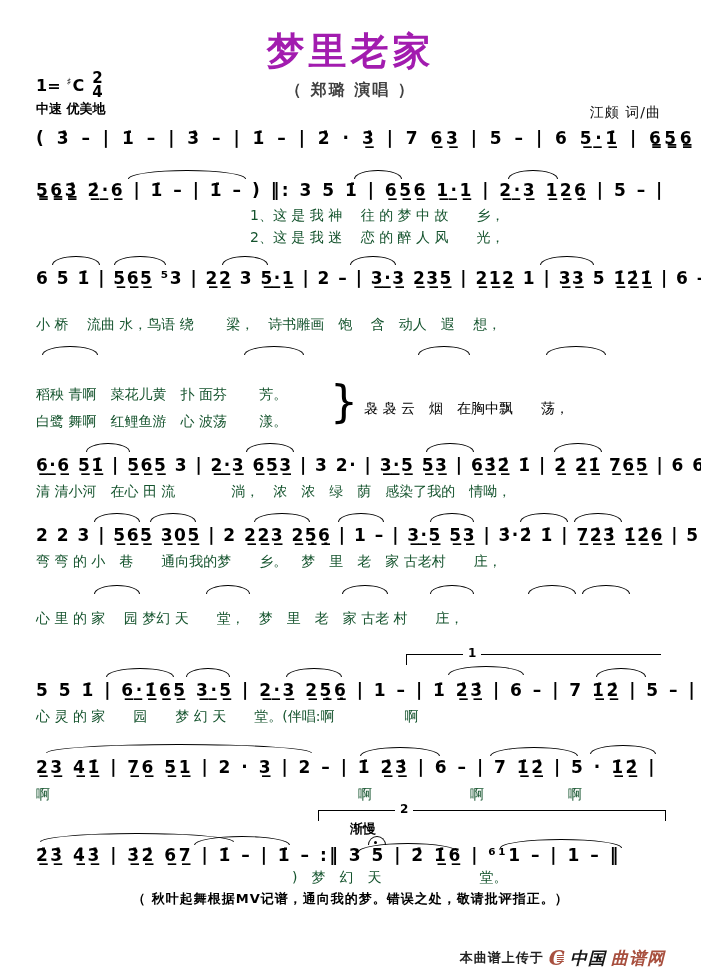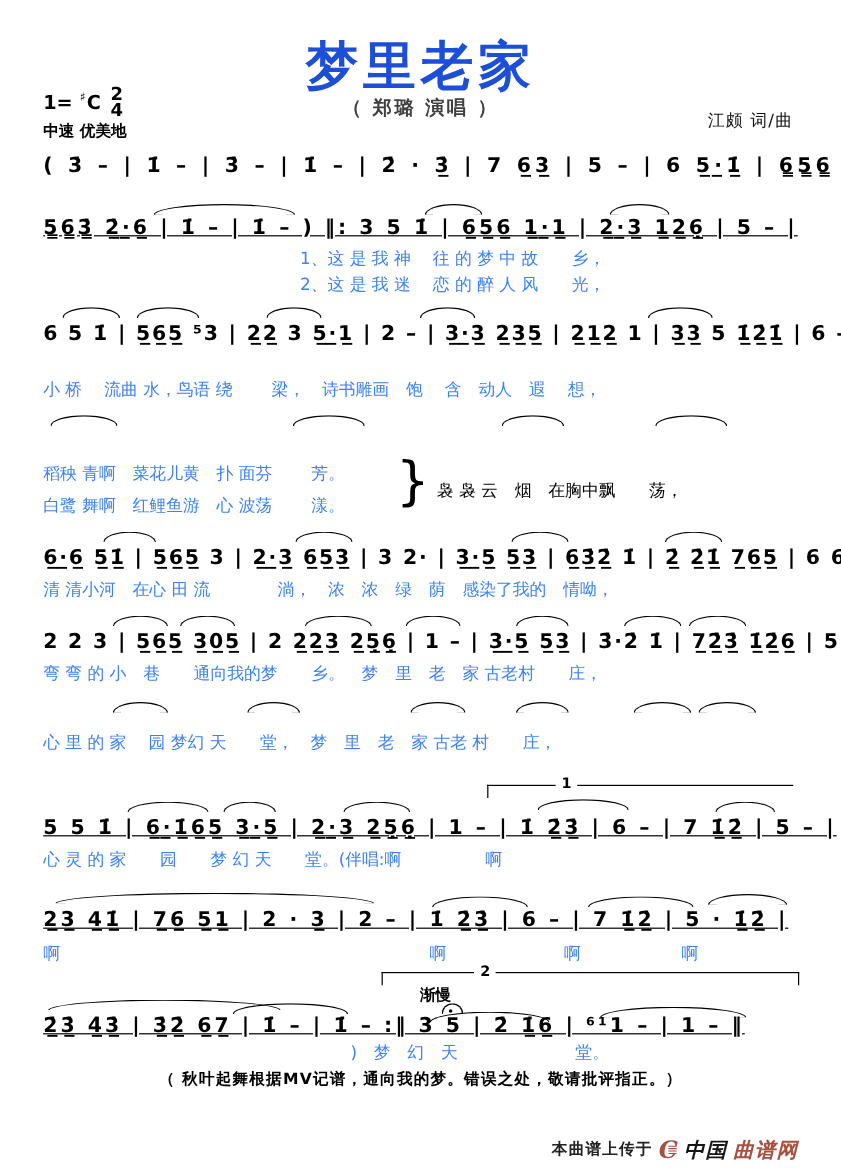--- a/index.html
+++ b/index.html
@@ -2,39 +2,39 @@
 <html><head>
 <meta charset="utf-8">
 <style>
   html,body{margin:0;padding:0;background:#fff;}
   #sheet{
     position:relative;width:701px;height:978px;background:#ffffff;
     font-family:"DejaVu Sans","Liberation Sans",sans-serif;color:#000;overflow:hidden;
   }
   .title{
     position:absolute;top:26px;left:0;width:100%;text-align:center;
-    font-size:44px;font-weight:bold;letter-spacing:4px;color:#1d4ed8;
+    font-size:38px;font-weight:bold;letter-spacing:4px;color:#a21caf;
   }
   .subtitle{
     position:absolute;top:80px;left:0;width:100%;text-align:center;
     font-size:16px;font-weight:bold;color:#404040;letter-spacing:2px;
   }
-  .credit{position:absolute;top:92px;right:40px;font-size:14px;color:#111;letter-spacing:1px;}
+  .credit{position:absolute;top:104px;right:40px;font-size:14px;color:#111;letter-spacing:1px;}
   .keysig{position:absolute;top:72px;left:36px;font-size:16px;font-weight:bold;display:flex;align-items:center;}
   .keysig sup{font-size:10px;margin:0 1px 8px 6px;}
   .frac{display:inline-block;margin-left:8px;text-align:center;font-size:15px;line-height:0.9;font-weight:bold;}
   .frac span{display:block;}
   .tempo{position:absolute;top:100px;left:36px;font-size:13px;font-weight:bold;}
   .notation{
     position:absolute;left:36px;white-space:pre;font-size:17px;font-weight:bold;
     letter-spacing:1.5px;color:#000;
   }
-  .sp2{letter-spacing:2.5px;text-decoration:underline;}
+  .sp2{letter-spacing:2.5px;}
   .sp3{letter-spacing:3.5px;}
-  .lyric{position:absolute;left:36px;white-space:pre;font-size:14px;color:#3b82f6;}
+  .lyric{position:absolute;left:36px;white-space:pre;font-size:14px;color:#14532d;}
   .arc{
     position:absolute;height:8px;border:1.4px solid #000;border-bottom:none;
     border-radius:50% 50% 0 0 / 100% 100% 0 0;
   }
   .ending{position:absolute;height:10px;border-top:1.4px solid #000;border-left:1.4px solid #000;}
   .ending.rt{border-right:1.4px solid #000;}
   .ending .lab{
     position:absolute;top:-9px;left:22%;background:#fff;padding:0 5px;
     font-size:12px;font-weight:bold;
   }

